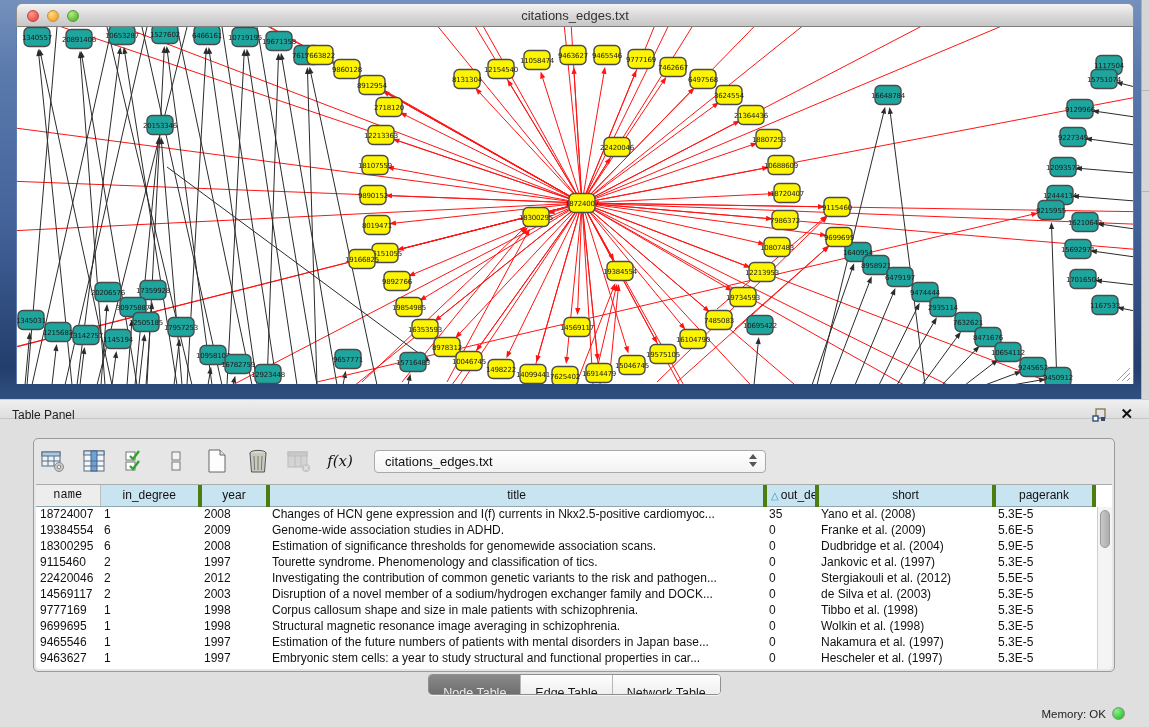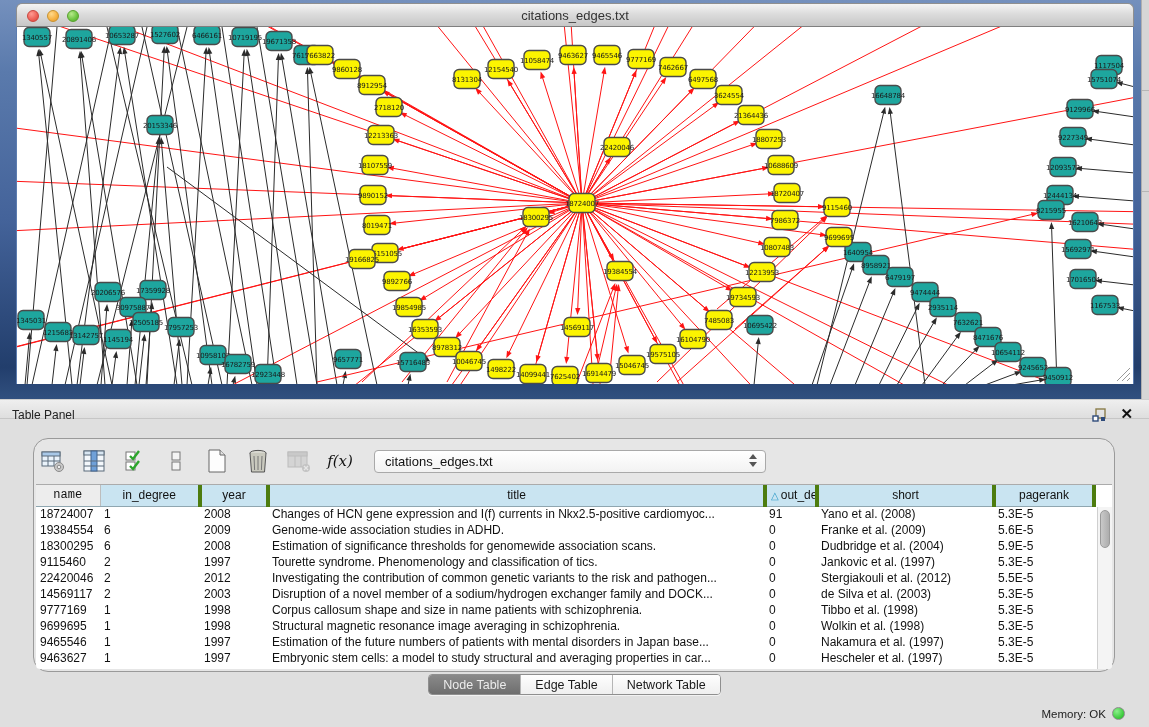--- a/index.html
+++ b/index.html
@@ -29,21 +29,21 @@
 
   
   #table-panel { position:absolute; left:0; top:399px; width:1149px; height:328px; background:#DFDFDF; }
   #panel-header { position:absolute; left:0; top:0; width:1149px; height:20px;
     background:linear-gradient(180deg,#EFEFEF,#DEDEDE); border-top:1px solid #CFCFCF; border-bottom:1px solid #C6C6C6; }
   #panel-header .ttl { position:absolute; left:12px; top:8px; font-size:12px; color:#222; }
   #float-btn { position:absolute; right:42px; top:7px; width:16px; height:16px; cursor:default; }
   #close-btn { position:absolute; right:16px; top:5px; font-size:15px; font-weight:bold; color:#111; }
 
   #panel-box { position:absolute; left:33px; top:39px; width:1082px; height:234px;
-    background:#E6E6E6; border:1px solid #9A9A9A; border-radius:15px; }
+    background:#E6E6E6; border:1px solid #9A9A9A; border-radius:5px; }
   #toolbar { position:absolute; left:6px; top:0; height:44px; display:flex; align-items:center; gap:15px; }
   .tb-icon { width:26px; height:26px; display:flex; align-items:center; justify-content:center; }
   .fx { font-family:"DejaVu Serif", serif; font-style:italic; font-size:15px; color:#111; }
   #combo { width:392px; height:23px; margin-left:6px; background:linear-gradient(180deg,#FFFFFF,#F2F2F2);
     border:1px solid #A9A9A9; border-radius:4px; position:relative; font-size:13px; color:#111;
     display:flex; align-items:center; padding-left:10px; }
   #combo .arrows { position:absolute; right:8px; top:3px; }
   #combo .arrows div { width:0; height:0; border-left:4px solid transparent; border-right:4px solid transparent; }
   #combo .up { border-bottom:5px solid #555; margin-bottom:3px; }
   #combo .dn { border-top:5px solid #555; }
@@ -56,21 +56,21 @@
   table.grid th.plain { background:#EDEDED; border-right:1px solid #BDBDBD;font-family:Liberation Mono, monospace; }
   table.grid td { height:16px; padding:0 4px; overflow:hidden; white-space:nowrap; border:none; }
   .sort-tri { color:#2E9BC8; font-size:10px; margin-right:2px; }
   #vscroll { position:absolute; right:0; top:22px; bottom:0; width:15px; background:#F4F4F4; border-left:1px solid #CFCFCF; }
   #vscroll .thumb { position:absolute; left:2px; top:3px; width:10px; height:38px; border-radius:5px;
     background:linear-gradient(90deg,#C9C9C9,#ADADAD); border:1px solid #9A9A9A; }
 
   #tabstrip { position:absolute; left:0; right:0; top:275px; text-align:center; }
   .seg { display:inline-flex; border:1px solid #8F8F8F; border-radius:4px; overflow:hidden; height:21px;
     background:#FCFCFC; box-shadow:0 1px 0 rgba(255,255,255,.6); }
-  .seg .tab { padding:0 14px; font-size:12.5px; line-height:21px; color:#1a1a1a;
+  .seg .tab { padding:8px 14px; font-size:12.5px; line-height:21px; color:#1a1a1a;
     background:linear-gradient(180deg,#FEFEFE,#EFEFEF); border-right:1px solid #B5B5B5; }
   .seg .tab:last-child { border-right:none; }
   .seg .tab.sel { background:linear-gradient(180deg,#8A8A8A,#6E6E6E); color:#ECECEC; }
 
   #statusbar { position:absolute; right:24px; bottom:7px; display:flex; align-items:center; gap:6px; }
   #statusbar .mem { font-size:11.5px; color:#222; }
   #mem-dot { width:13px; height:13px; border-radius:50%;
     background:radial-gradient(circle at 35% 30%, #8cf08c, #3ecb3e 65%, #2eb02e); border:1px solid #8C8C8C; }
 </style>
 </head>
@@ -850,21 +850,21 @@
                 <th>short</th>
                 <th>pagerank</th>
               </tr>
             </thead>
           <tbody id="grid-body">
               <tr>
                 <td>18724007</td>
                 <td>1</td>
                 <td>2008</td>
                 <td>Changes of HCN gene expression and I(f) currents in Nkx2.5-positive cardiomyoc...</td>
-                <td>91</td>
+                <td>35</td>
                 <td>Yano et al. (2008)</td>
                 <td>5.3E-5</td>
               </tr>
               <tr>
                 <td>19384554</td>
                 <td>6</td>
                 <td>2009</td>
                 <td>Genome-wide association studies in ADHD.</td>
                 <td>0</td>
                 <td>Franke et al. (2009)</td>
@@ -903,21 +903,21 @@
                 <td>2003</td>
                 <td>Disruption of a novel member of a sodium/hydrogen exchanger family and DOCK...</td>
                 <td>0</td>
                 <td>de Silva et al. (2003)</td>
                 <td>5.3E-5</td>
               </tr>
               <tr>
                 <td>9777169</td>
                 <td>1</td>
                 <td>1998</td>
-                <td>Corpus callosum shape and size in name patients with schizophrenia.</td>
+                <td>Corpus callosum shape and size in male patients with schizophrenia.</td>
                 <td>0</td>
                 <td>Tibbo et al. (1998)</td>
                 <td>5.3E-5</td>
               </tr>
               <tr>
                 <td>9699695</td>
                 <td>1</td>
                 <td>1998</td>
                 <td>Structural magnetic resonance image averaging in schizophrenia.</td>
                 <td>0</td>
@@ -930,21 +930,21 @@
                 <td>1997</td>
                 <td>Estimation of the future numbers of patients with mental disorders in Japan base...</td>
                 <td>0</td>
                 <td>Nakamura et al. (1997)</td>
                 <td>5.3E-5</td>
               </tr>
               <tr>
                 <td>9463627</td>
                 <td>1</td>
                 <td>1997</td>
-                <td>Embryonic stem cells: a model to study structural and averaging properties in car...</td>
+                <td>Embryonic stem cells: a year to study structural and functional properties in car...</td>
                 <td>0</td>
                 <td>Hescheler et al. (1997)</td>
                 <td>5.3E-5</td>
               </tr>
             </tbody>
         </table>
         <div id="vscroll">
             <div class="thumb"></div>
           </div>
       </div>

